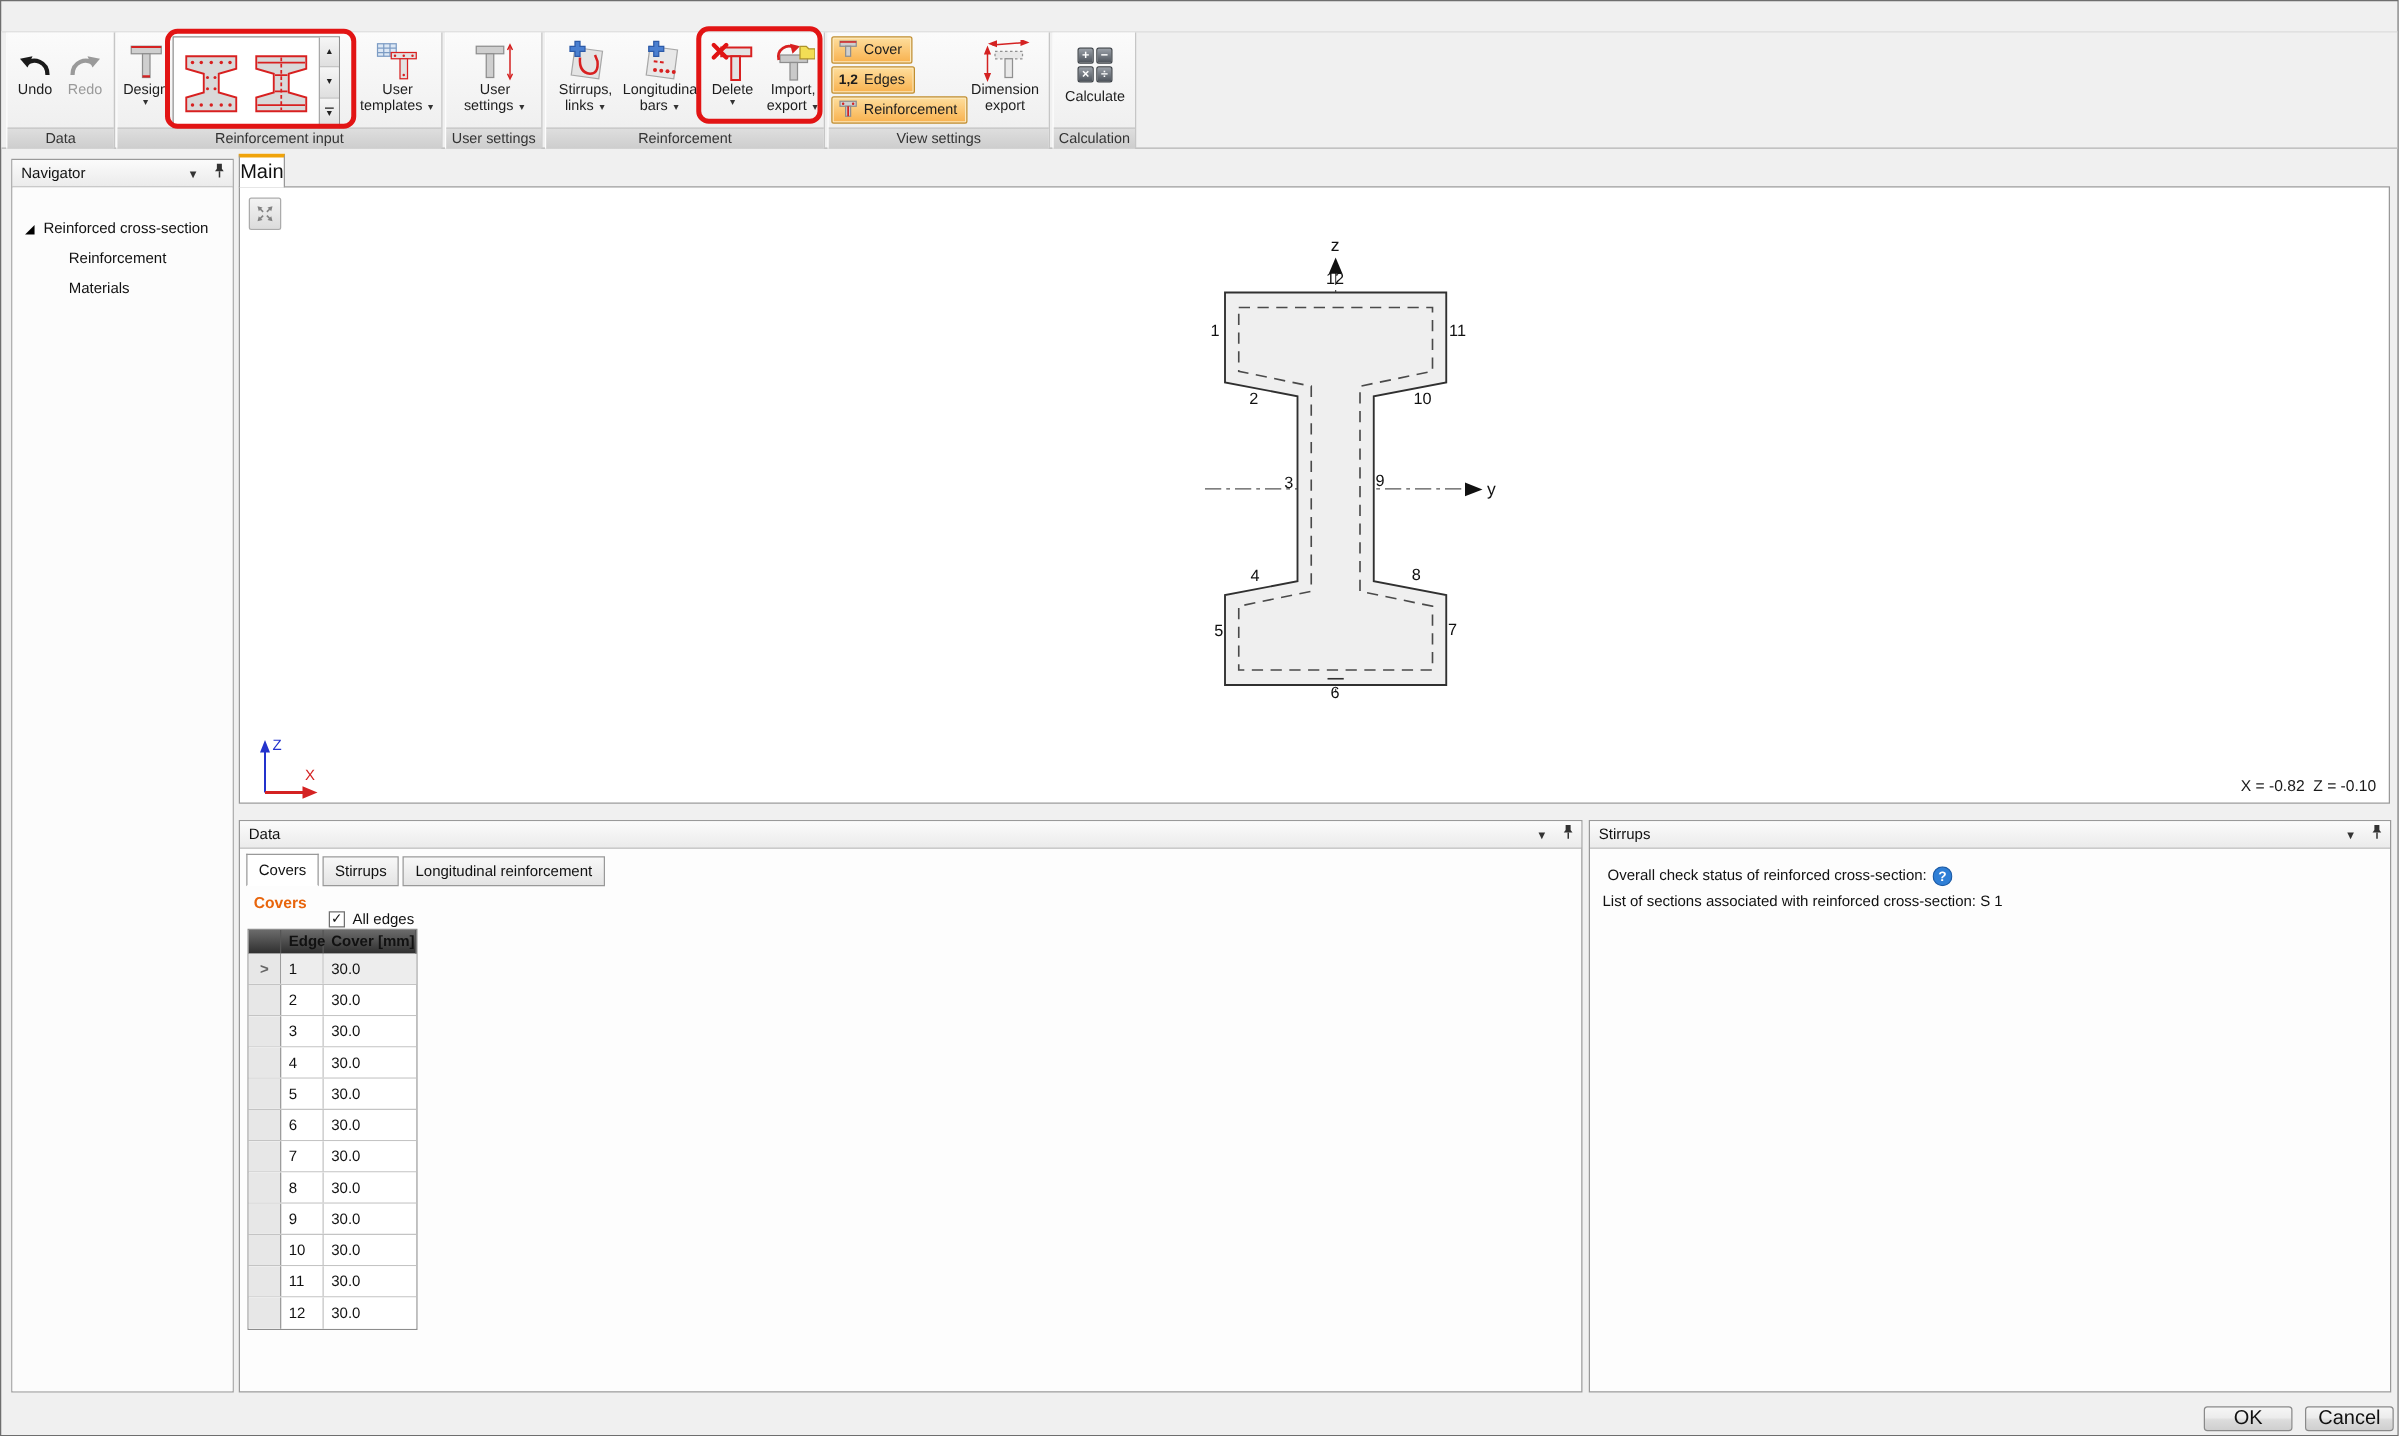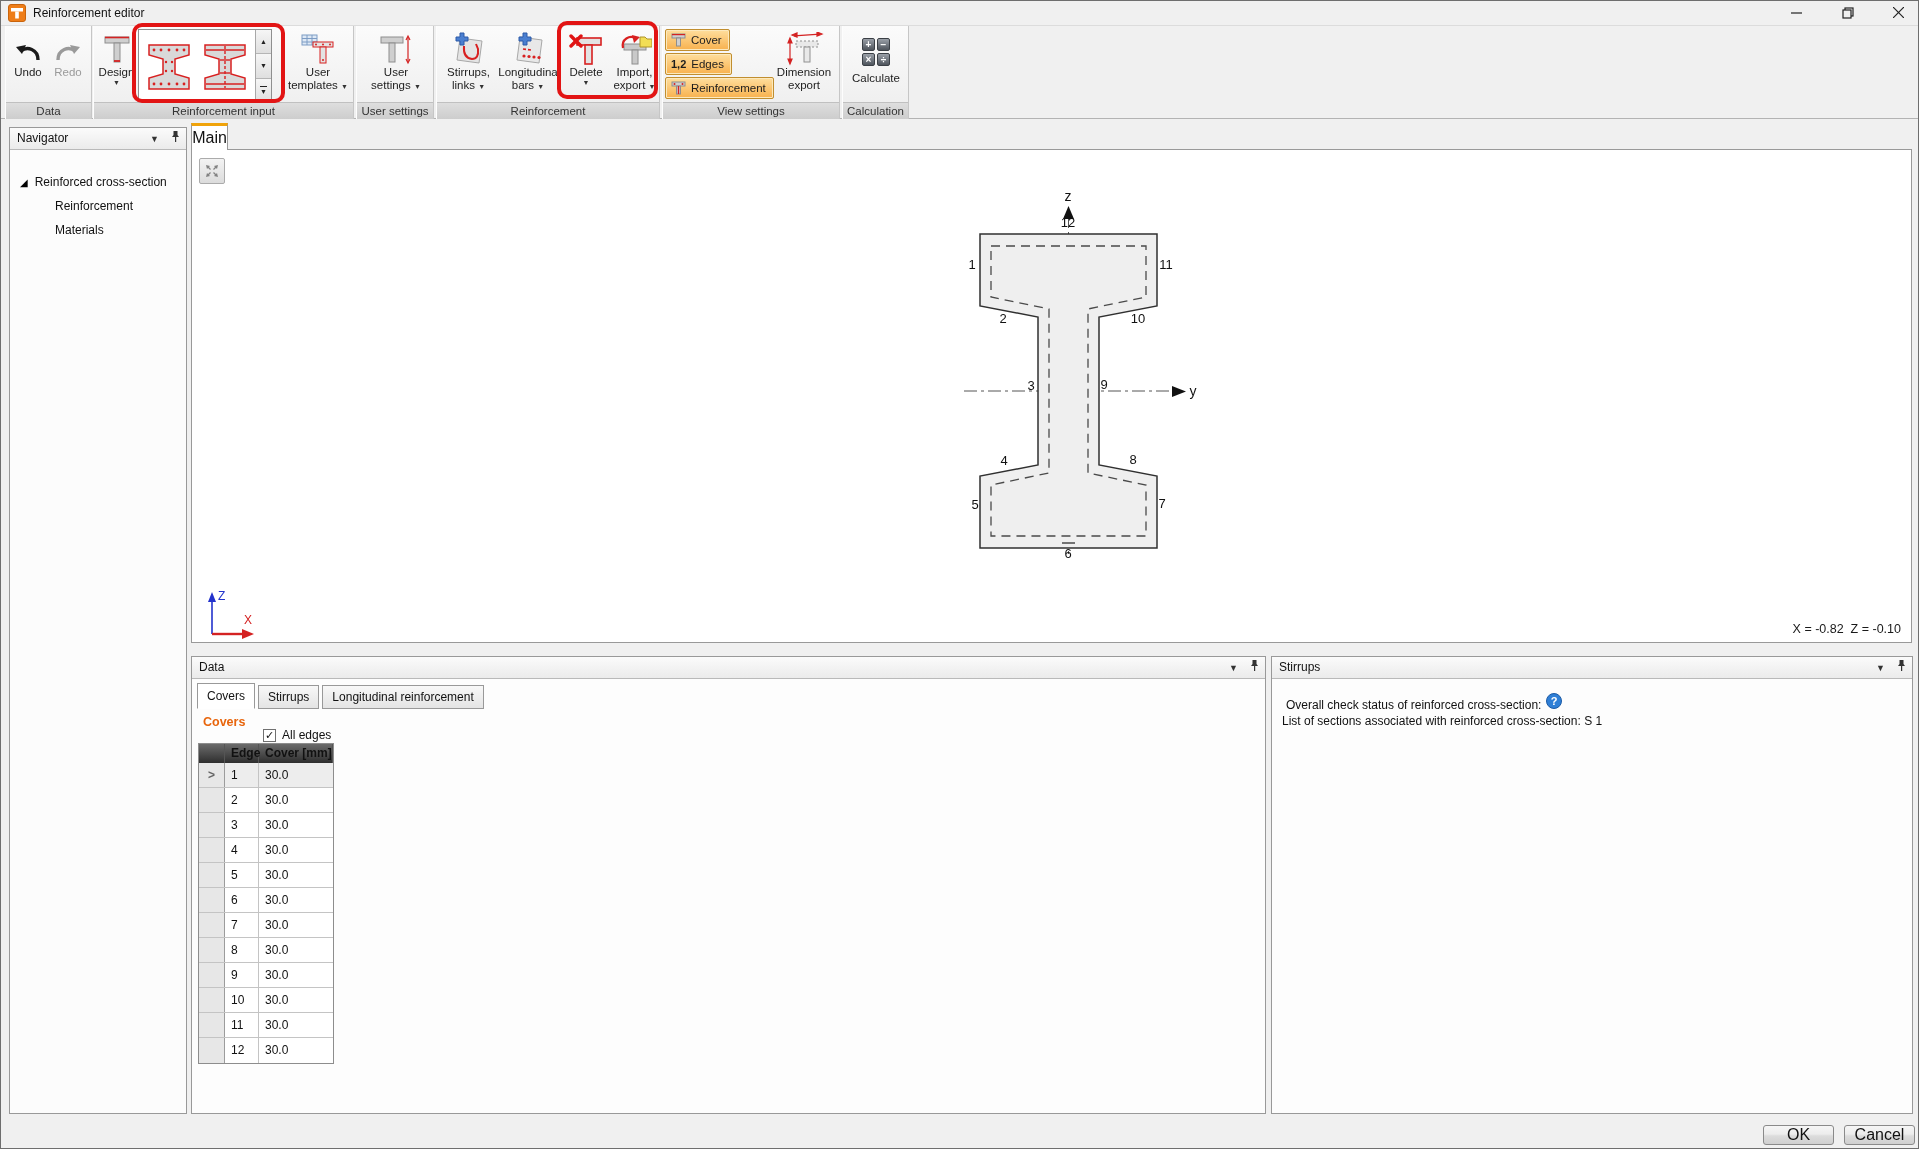--- a/index.html
+++ b/index.html
@@ -82,62 +82,36 @@
   .trow:last-child { border-bottom:none; }
   .tcell { padding-left:6px; font-size:12px; color:#111; line-height:24px; }
   .c-sel { width:26px; padding-left:0; text-align:center; background:#e7e7e7; border-right:1px solid #9c9c9c;
            color:#666; font-weight:bold; }
   .c-edge { width:34px; border-right:1px solid #c4c4c4; }
   .c-cover { width:74px; }
   .trow.selected .c-edge, .trow.selected .c-cover { background:#ededed; }
   .thead .c-sel { background:transparent; border-right:1px solid #555; }
 
   
-  .dline { position:absolute; font-size:12px; color:#111; display:flex; align-items:flex-end; gap:5px; white-space:nowrap; }
+  .dline { position:absolute; font-size:12px; color:#111; display:flex; align-items:flex-start; gap:5px; white-space:nowrap; }
 
   
   .fbtn { position:absolute; top:1124px; width:71px; height:20px; border:1px solid #8a8a8a; border-radius:3px;
           background:linear-gradient(#f6f6f6 0%,#ececec 45%,#dcdcdc 55%,#cfcfcf 100%);
           font-size:16px; text-align:center; line-height:18px; color:#111; }
 
   .calcgrid { display:grid; grid-template-columns:13px 13px; grid-template-rows:13px 13px; gap:2px; }
   .calcsq { background:linear-gradient(#9aa0a8,#4e545c); border:1px solid #3b4046; border-radius:2px;
             color:#fff; font-weight:bold; font-size:10px; line-height:11px; text-align:center; }
 </style>
 </head>
 <body>
 
 <div class="stage">
 
-  <div class="titlebar">
-    <div class="appicon">
-      <svg width="16" height="16" viewBox="0 0 16 16">
-          <rect x="2" y="3" width="12" height="3.5" fill="#fff"></rect>
-          <rect x="6.2" y="6.5" width="3.6" height="7" fill="#fff"></rect>
-        </svg>
-    </div>
-    <span class="wintitle">Reinforcement editor</span>
-    <div class="winbtn" style="left:1778px;">
-      <svg width="11" height="11" viewBox="0 0 11 11">
-          <line x1="0" y1="6" x2="11" y2="6" stroke="#222" stroke-width="1.2"></line>
-        </svg>
-    </div>
-    <div class="winbtn" style="left:1830px;">
-      <svg width="12" height="12" viewBox="0 0 12 12" fill="none" stroke="#222" stroke-width="1.2">
-          <rect x="3" y="1" width="8" height="8"></rect>
-          <rect x="1" y="3" width="8" height="8" fill="#f0f0f0"></rect>
-        </svg>
-    </div>
-    <div class="winbtn" style="left:1880px;">
-      <svg width="11" height="11" viewBox="0 0 11 11" stroke="#222" stroke-width="1.2">
-          <line x1="0" y1="0" x2="11" y2="11"></line>
-          <line x1="11" y1="0" x2="0" y2="11"></line>
-        </svg>
-    </div>
-  </div>
 
   <div class="ribbon">
 
     <div class="rgroup" style="left:4px;width:87px;">
       <div class="rbtn" style="left:3px;width:38px;">
         <span class="ricon">
           <svg width="28" height="26" viewBox="0 0 28 26">
               <path d="M24 20 C24 9 13 6 7 11" fill="none" stroke="#1a1a1a" stroke-width="3.4"></path>
               <polygon points="2,7 12,5 8,14" fill="#1a1a1a"></polygon>
             </svg>

